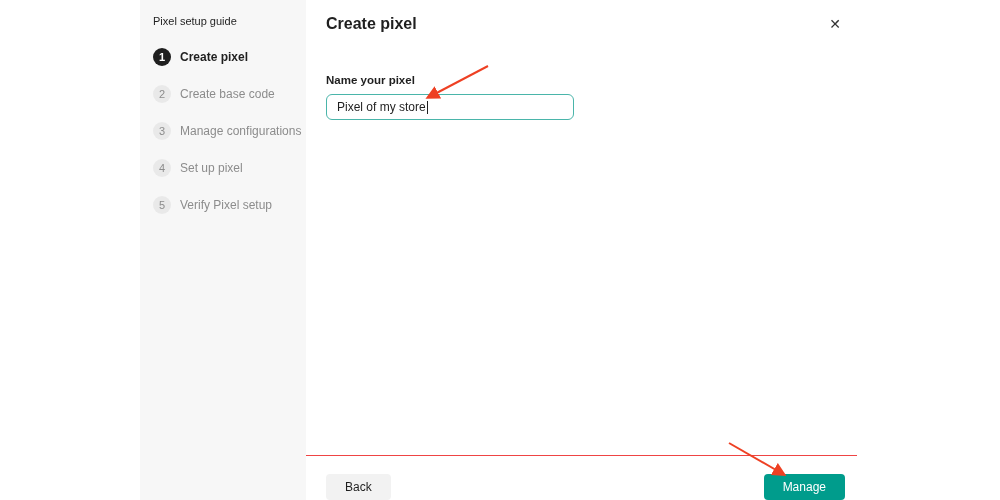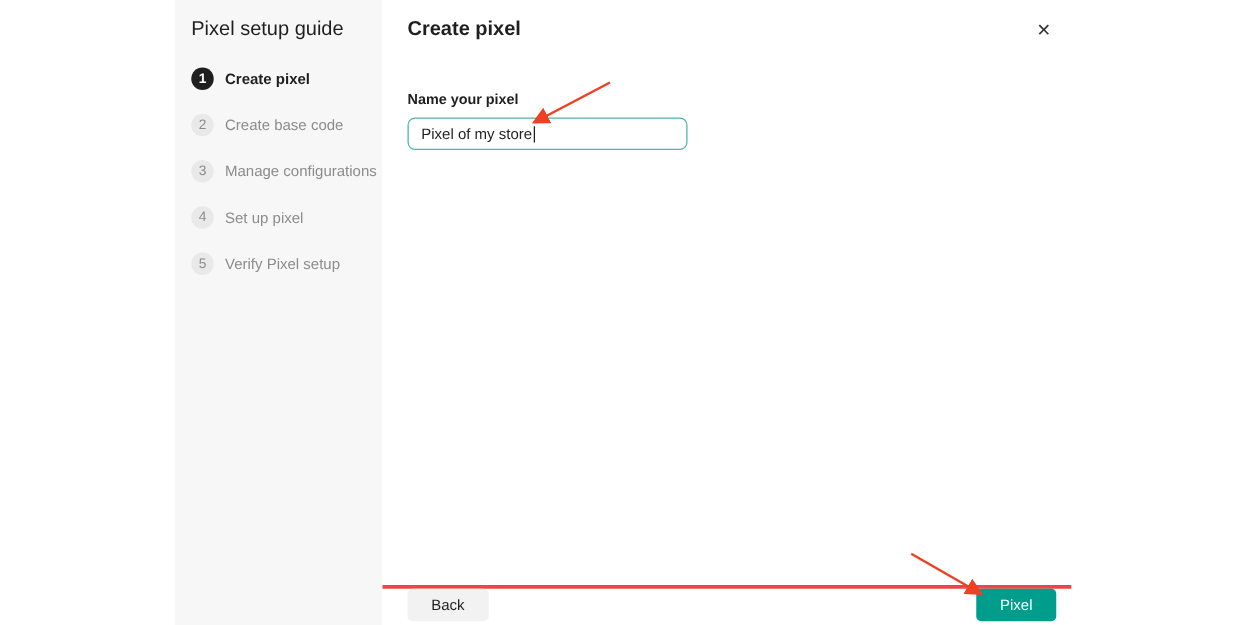--- a/index.html
+++ b/index.html
@@ -5,21 +5,21 @@
   * { margin: 0; padding: 0; box-sizing: border-box; }
   html, body { width: 1000px; height: 500px; background: #ffffff; font-family: "Liberation Sans", sans-serif; color: #1f1f1f; }
   .page { position: relative; width: 1000px; height: 500px; background: #ffffff; overflow: hidden; }
 
   
   .sidebar {
     position: absolute; left: 140px; top: 0; width: 166px; height: 500px;
     background: var(--sidebar-bg, #f7f7f7);
     padding: 15px 12px 0 13px;
   }
-  .sidebar-title { font-size: 16px; color: #1f1f1f; margin-bottom: 21px; }
+  .sidebar-title { font-size: 11px; color: #1f1f1f; margin-bottom: 21px; }
   .step { display: flex; align-items: center; gap: 9px; margin-bottom: 19px; cursor: default; }
   .step-circle {
     width: 18px; height: 18px; border-radius: 50%; flex: 0 0 18px;
     display: flex; align-items: center; justify-content: center;
     font-size: 11px; line-height: 1;
     background: var(--step-inactive-bg, #e9e9e9); color: #8c8c8c;
   }
   .step-label { font-size: 12px; color: #8c8c8c; white-space: nowrap; }
   .step.active .step-circle { background: var(--step-active-bg, #1f1f1f); color: #ffffff; font-weight: bold; }
   .step.active .step-label { color: #1f1f1f; font-weight: bold; }
@@ -35,33 +35,33 @@
   .close-btn {
     position: absolute; top: 16px; right: 14px; width: 16px; height: 16px;
     background: none; border: none; cursor: pointer; padding: 0;
     display: flex; align-items: center; justify-content: center;
     font-size: 14px; color: #333333; line-height: 1;
   }
 
   .form-area { padding: 0 20px; }
   .form-label { font-size: 11.5px; font-weight: bold; color: #1f1f1f; margin-top: 41px; }
   .input-box {
-    margin-top: 8px; width: 224px; height: 26px;
+    margin-top: 8px; width: 248px; height: 26px;
     border: 1.5px solid var(--input-border, #4ab5aa); border-radius: 6px;
     display: flex; align-items: center; padding: 0 10px;
     font-size: 12px; color: #1f1f1f; background: #ffffff; cursor: text;
   }
   .caret { display: inline-block; width: 1px; height: 13px; background: #1f1f1f; margin-left: 1px; }
 
   .spacer { flex: 1 1 auto; }
 
   
   .footer {
-    border-top: 3px solid #ef4444; height: 32px;
-    display: flex; align-items: flex-start; justify-content: space-between;
+    border-top: 1px solid #ef4444; height: 45px;
+    display: flex; align-items: flex-end; justify-content: space-between;
     padding: 0 12px 0 20px;
   }
   .btn {
     font-family: "Liberation Sans", sans-serif;
     font-size: 12px; border: none; border-radius: 4px;
     height: 26px; padding: 0 19px; cursor: pointer; line-height: 26px;
   }
   .btn-back { background: #f2f2f2; color: #1f1f1f; }
   .btn-create { background: var(--accent-teal, #009c8c); color: #ffffff; }
 
@@ -111,21 +111,21 @@
       <div class="input-box">
         <span>Pixel of my store</span>
           <span class="caret"></span>
       </div>
     </div>
 
     <div class="spacer"></div>
 
     <div class="footer">
       <button class="btn btn-back">Back</button>
-      <button class="btn btn-create">Pixel</button>
+      <button class="btn btn-create">Manage</button>
     </div>
   </section>
 
   <svg class="arrows" viewBox="0 0 1000 500" xmlns="http://www.w3.org/2000/svg">
     <defs>
       <marker id="ah" markerWidth="7" markerHeight="7" refX="5" refY="3.5" orient="auto">
         <path class="arrow-head" d="M0,0 L7,3.5 L0,7 Z"></path>
       </marker>
     </defs>
     <line class="arrow-line" x1="488" y1="66" x2="429" y2="97" marker-end="url(#ah)"></line>

